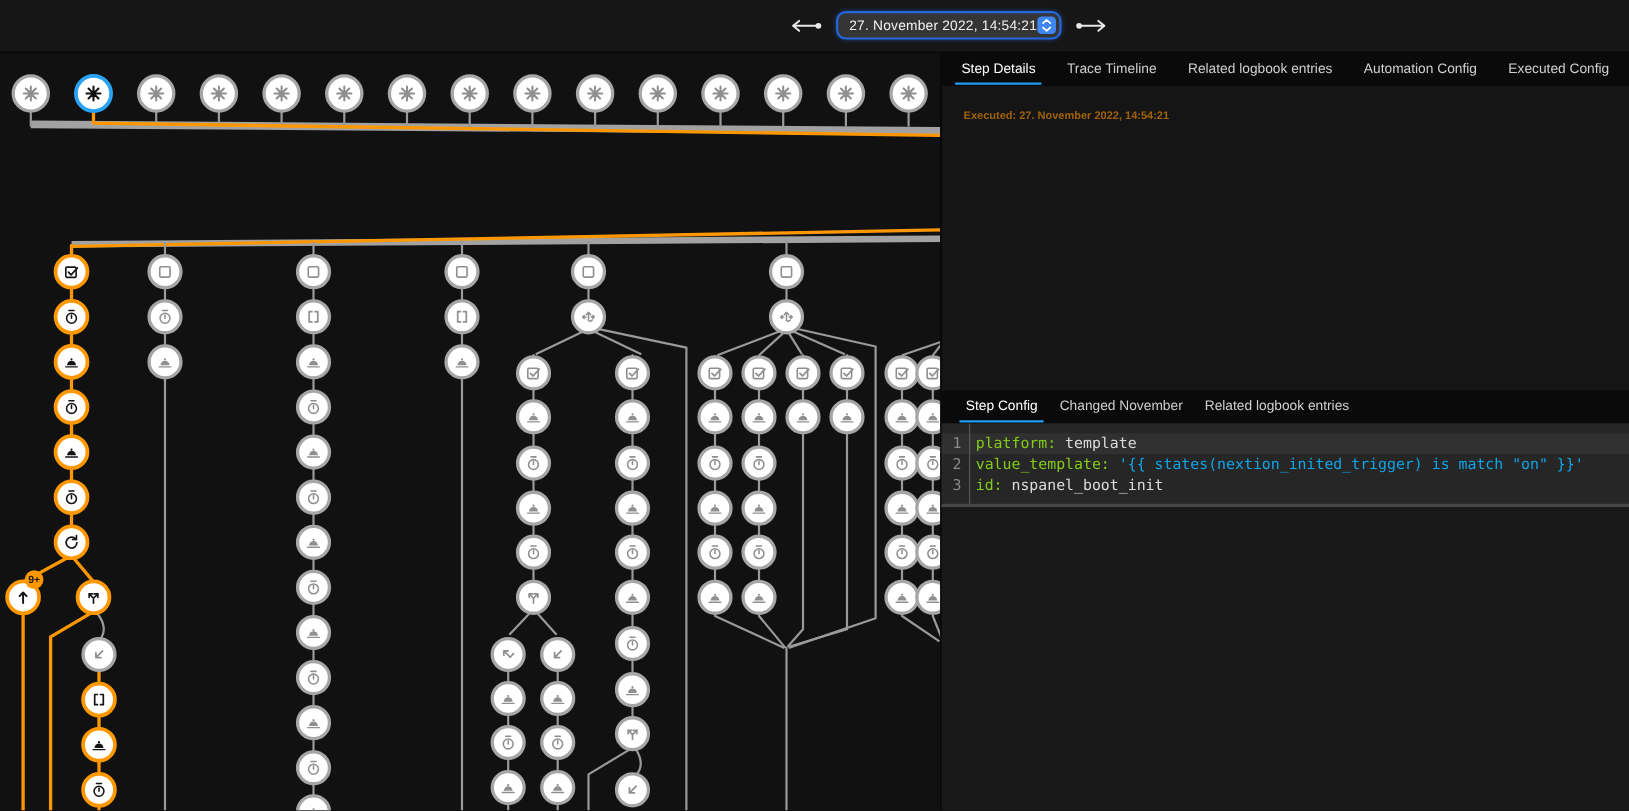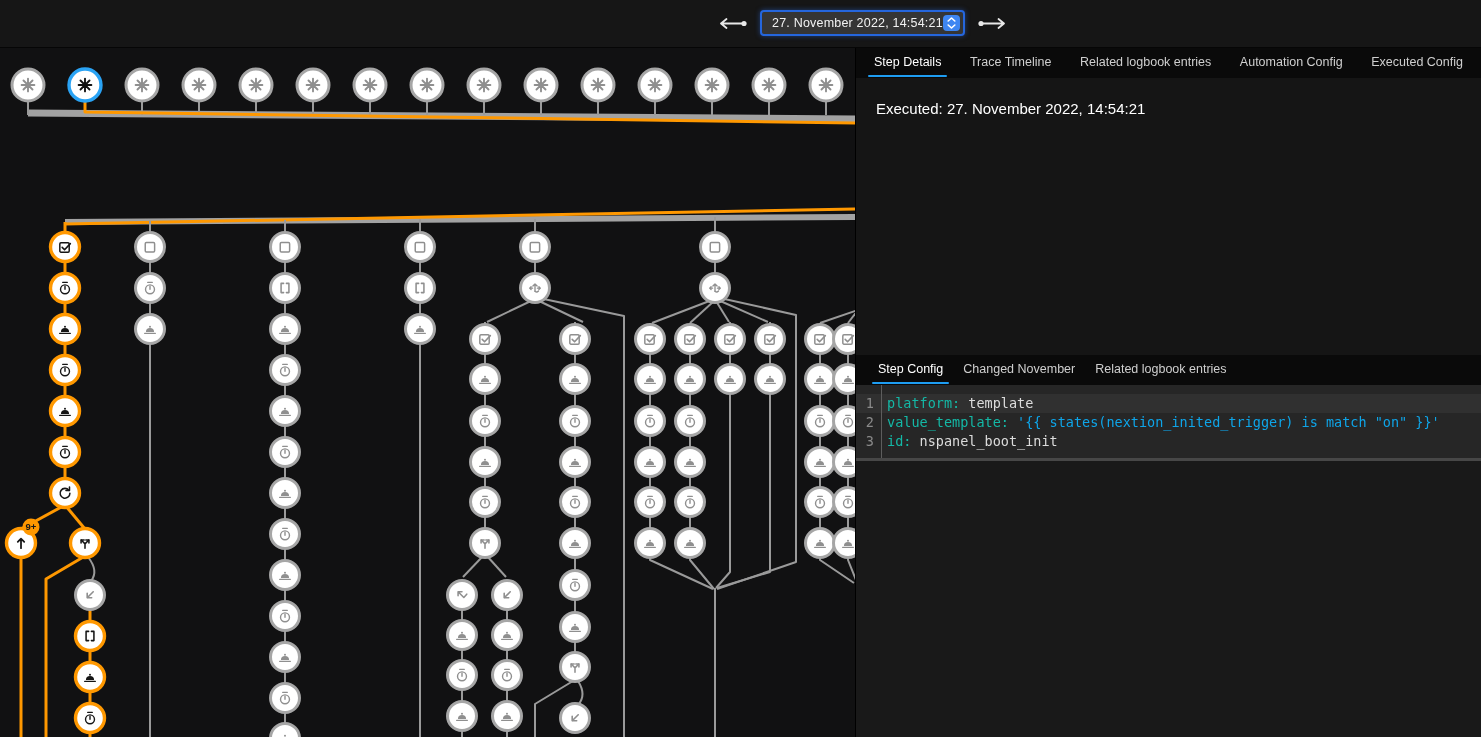--- a/index.html
+++ b/index.html
@@ -5,48 +5,48 @@
   * { margin:0; padding:0; box-sizing:border-box; }
   html,body { background:#0e0e0e; }
   body { font-family:"Liberation Sans", sans-serif; color:#e6e6e6; }
   #app { position:relative; width:1481px; height:737px; overflow:hidden; background:#121213; }
 
   
   .topbar { position:absolute; left:0; top:0; width:1481px; height:48px; background:#161616; border-bottom:1px solid #060606; }
   .runpicker { position:absolute; left:718px; top:12px; display:flex; align-items:center; gap:14px; }
   .runarrow { display:block; cursor:pointer; }
   .dtsel { display:flex; align-items:center; height:22px; padding:2px 3px 2px 10px;
-           background:#353535; border-radius:2px; cursor:pointer;
+           background:#353535; border-radius:7px; cursor:pointer;
            box-shadow:0 0 0 2px #2566dd, 0 0 5px 2px rgba(45,110,230,.5); }
   .dtsel .dttext { font-size:12.5px; color:#f2f2f2; white-space:nowrap; letter-spacing:.2px; }
   .stepper { width:17px; height:16px; border-radius:4px; background:#3e86f2; display:flex; flex-direction:column; align-items:center; justify-content:center; gap:1px; }
 
   
   .graph { position:absolute; left:0; top:48px; width:855px; height:689px; background:#111112; overflow:hidden; }
 
   
   .side { position:absolute; left:855px; top:48px; width:626px; height:689px; background:#151515; border-left:1px solid #000; }
   .tabbar { display:flex; align-items:center; background:#0a0a0a; height:30px; }
   .tabbar.spread { justify-content:space-between; padding:0 16px; }
   .tabbar.leftrow { gap:16px; padding:0 0 0 20px; }
   .tab { font-size:12.5px; color:#cfcfcf; padding:6px 2px 8px 2px; position:relative; cursor:pointer; white-space:nowrap; }
   .tab.active { color:#ffffff; }
   .tab.active::after { content:""; position:absolute; left:-4px; right:-4px; bottom:0; height:2.5px; background:#1e9df2; border-radius:1px; }
-  .executed { padding:22px 0 0 20px; font-size:15px; color:#ffffff; }
+  .executed { padding:22px 0 0 20px; font-size:10px; color:#a16207;font-weight:bold; }
 
   .panel-bottom { position:absolute; left:0; top:307px; width:626px; height:382px; background:#191919; }
   .codewrap { position:relative; background:#262626; }
   .coderows { position:relative; padding:9px 0 7px 0; }
   .gutterline { position:absolute; left:25px; top:0; bottom:3px; width:1px; background:#5d5d5d; }
   .cl { display:flex; align-items:stretch; height:19px; line-height:19px;
         font-family:"DejaVu Sans Mono", monospace; font-size:13.5px; white-space:pre; }
   .cl.active { background:#303030; }
   .cl .ln { width:25px; flex:0 0 25px; text-align:right; padding-right:7px; color:#8a8a8a; }
   .cl .lc { padding-left:6px; color:#dcdcdc; }
-  .tok-k { color:#14b8a6; }
+  .tok-k { color:#84cc16; }
   .tok-s { color:#0ea5e9; }
   .tok-p { color:#dcdcdc; }
   .scrollstrip { height:3px; background:#474747; }
 </style>
 </head>
 <body>
 
 <div id="app">
 
   <div class="topbar">

